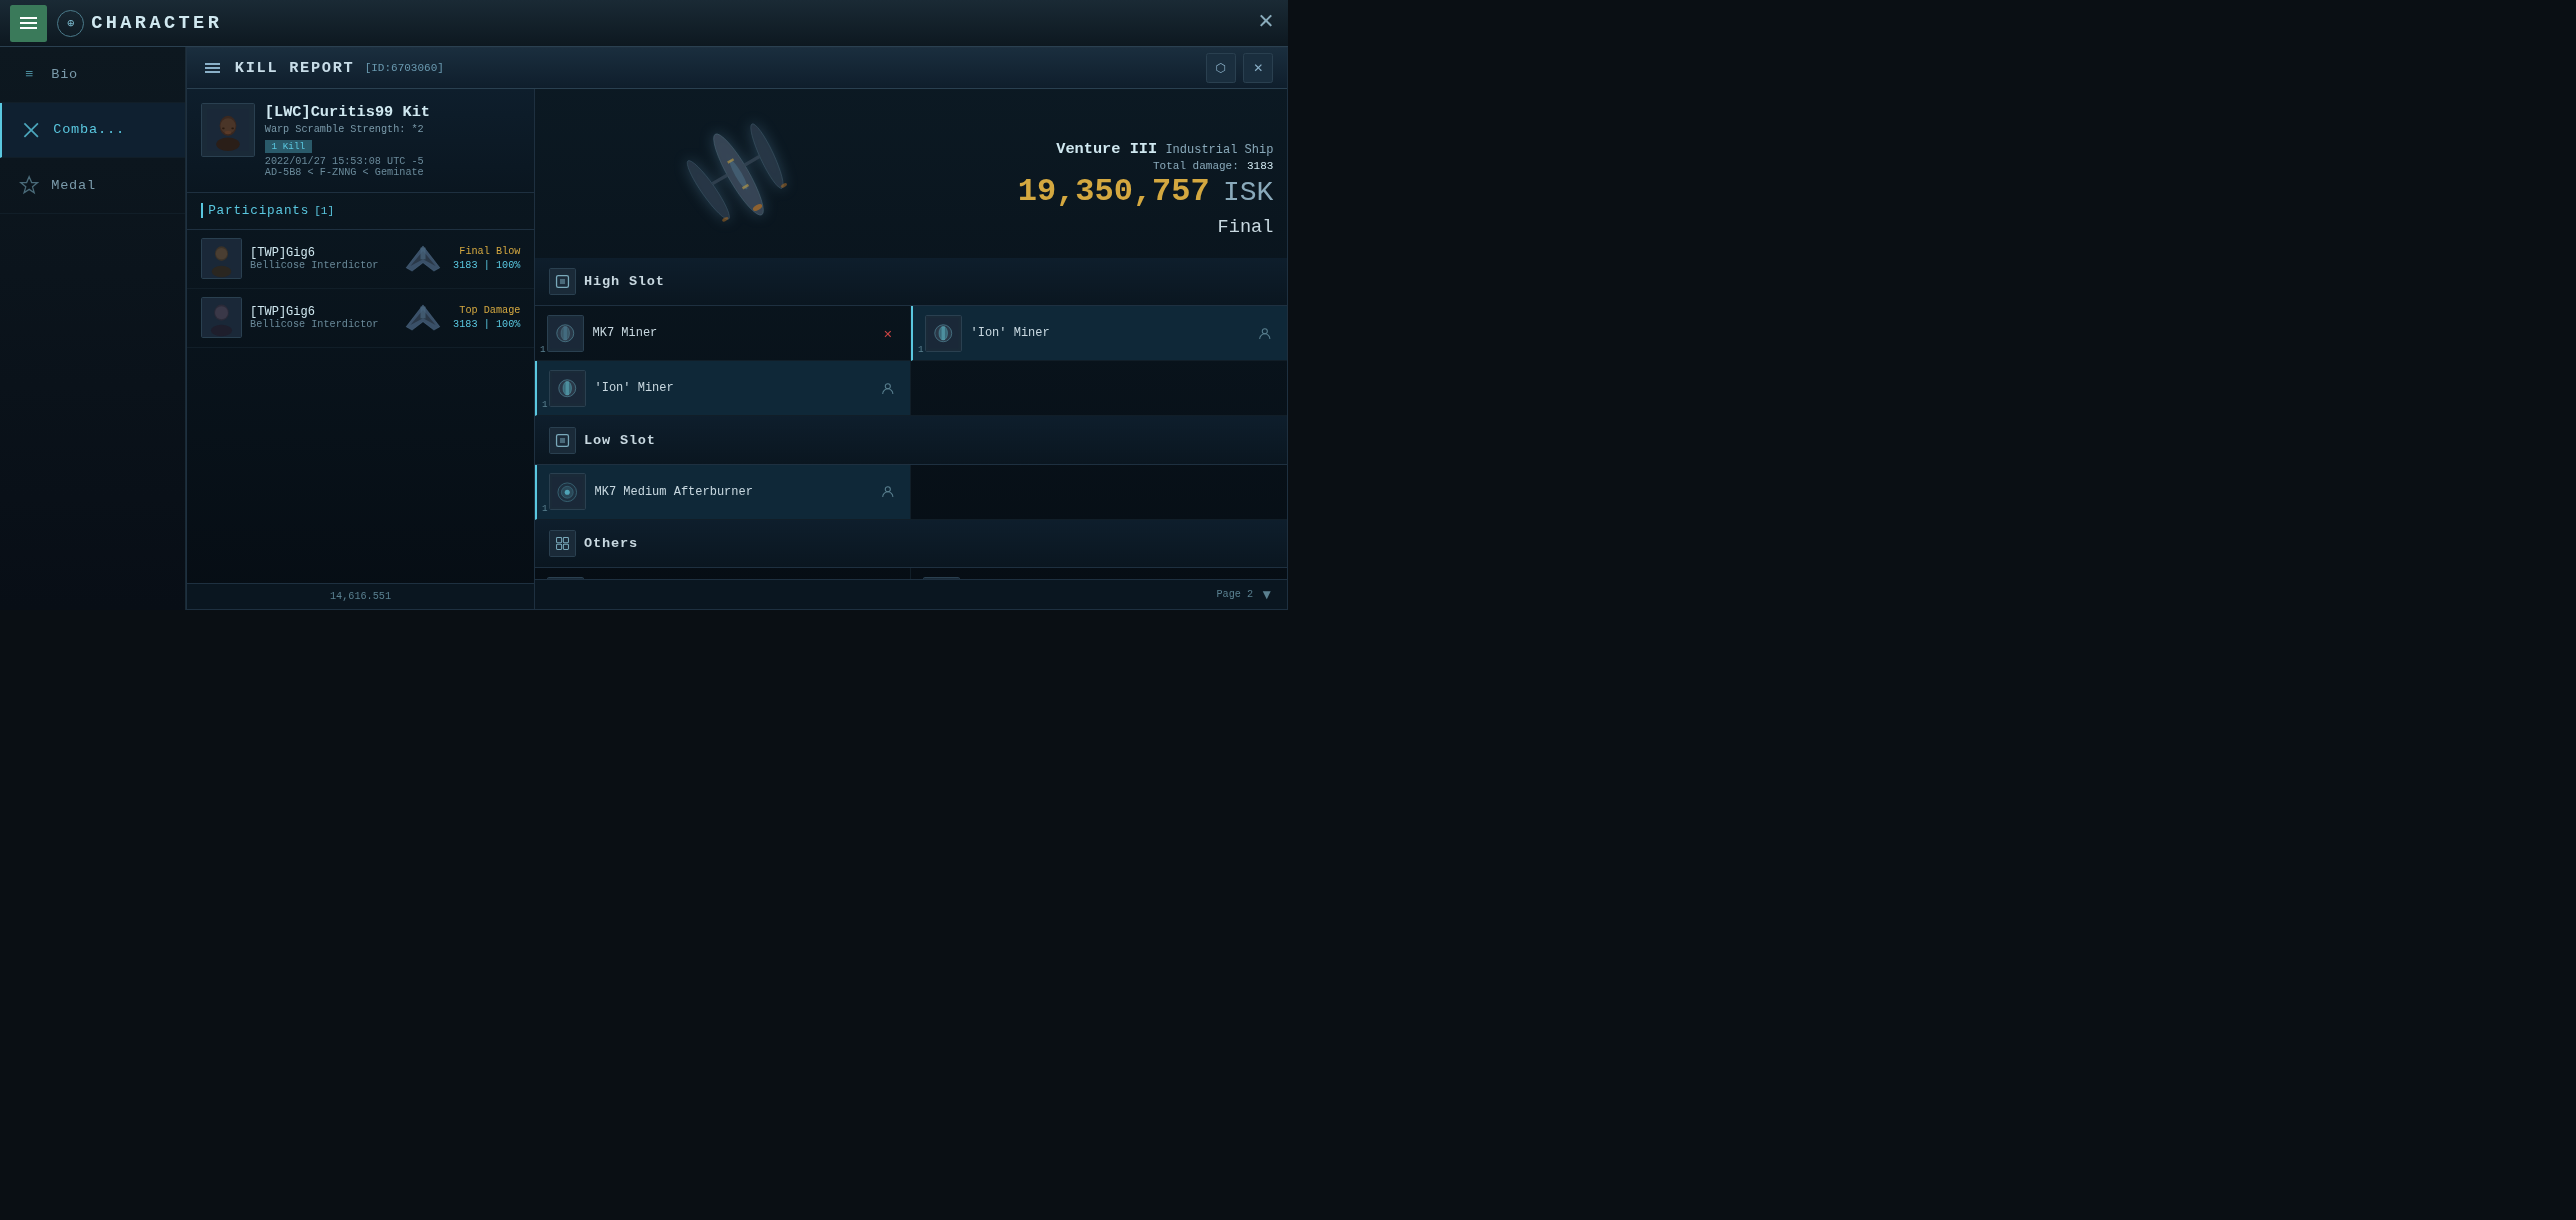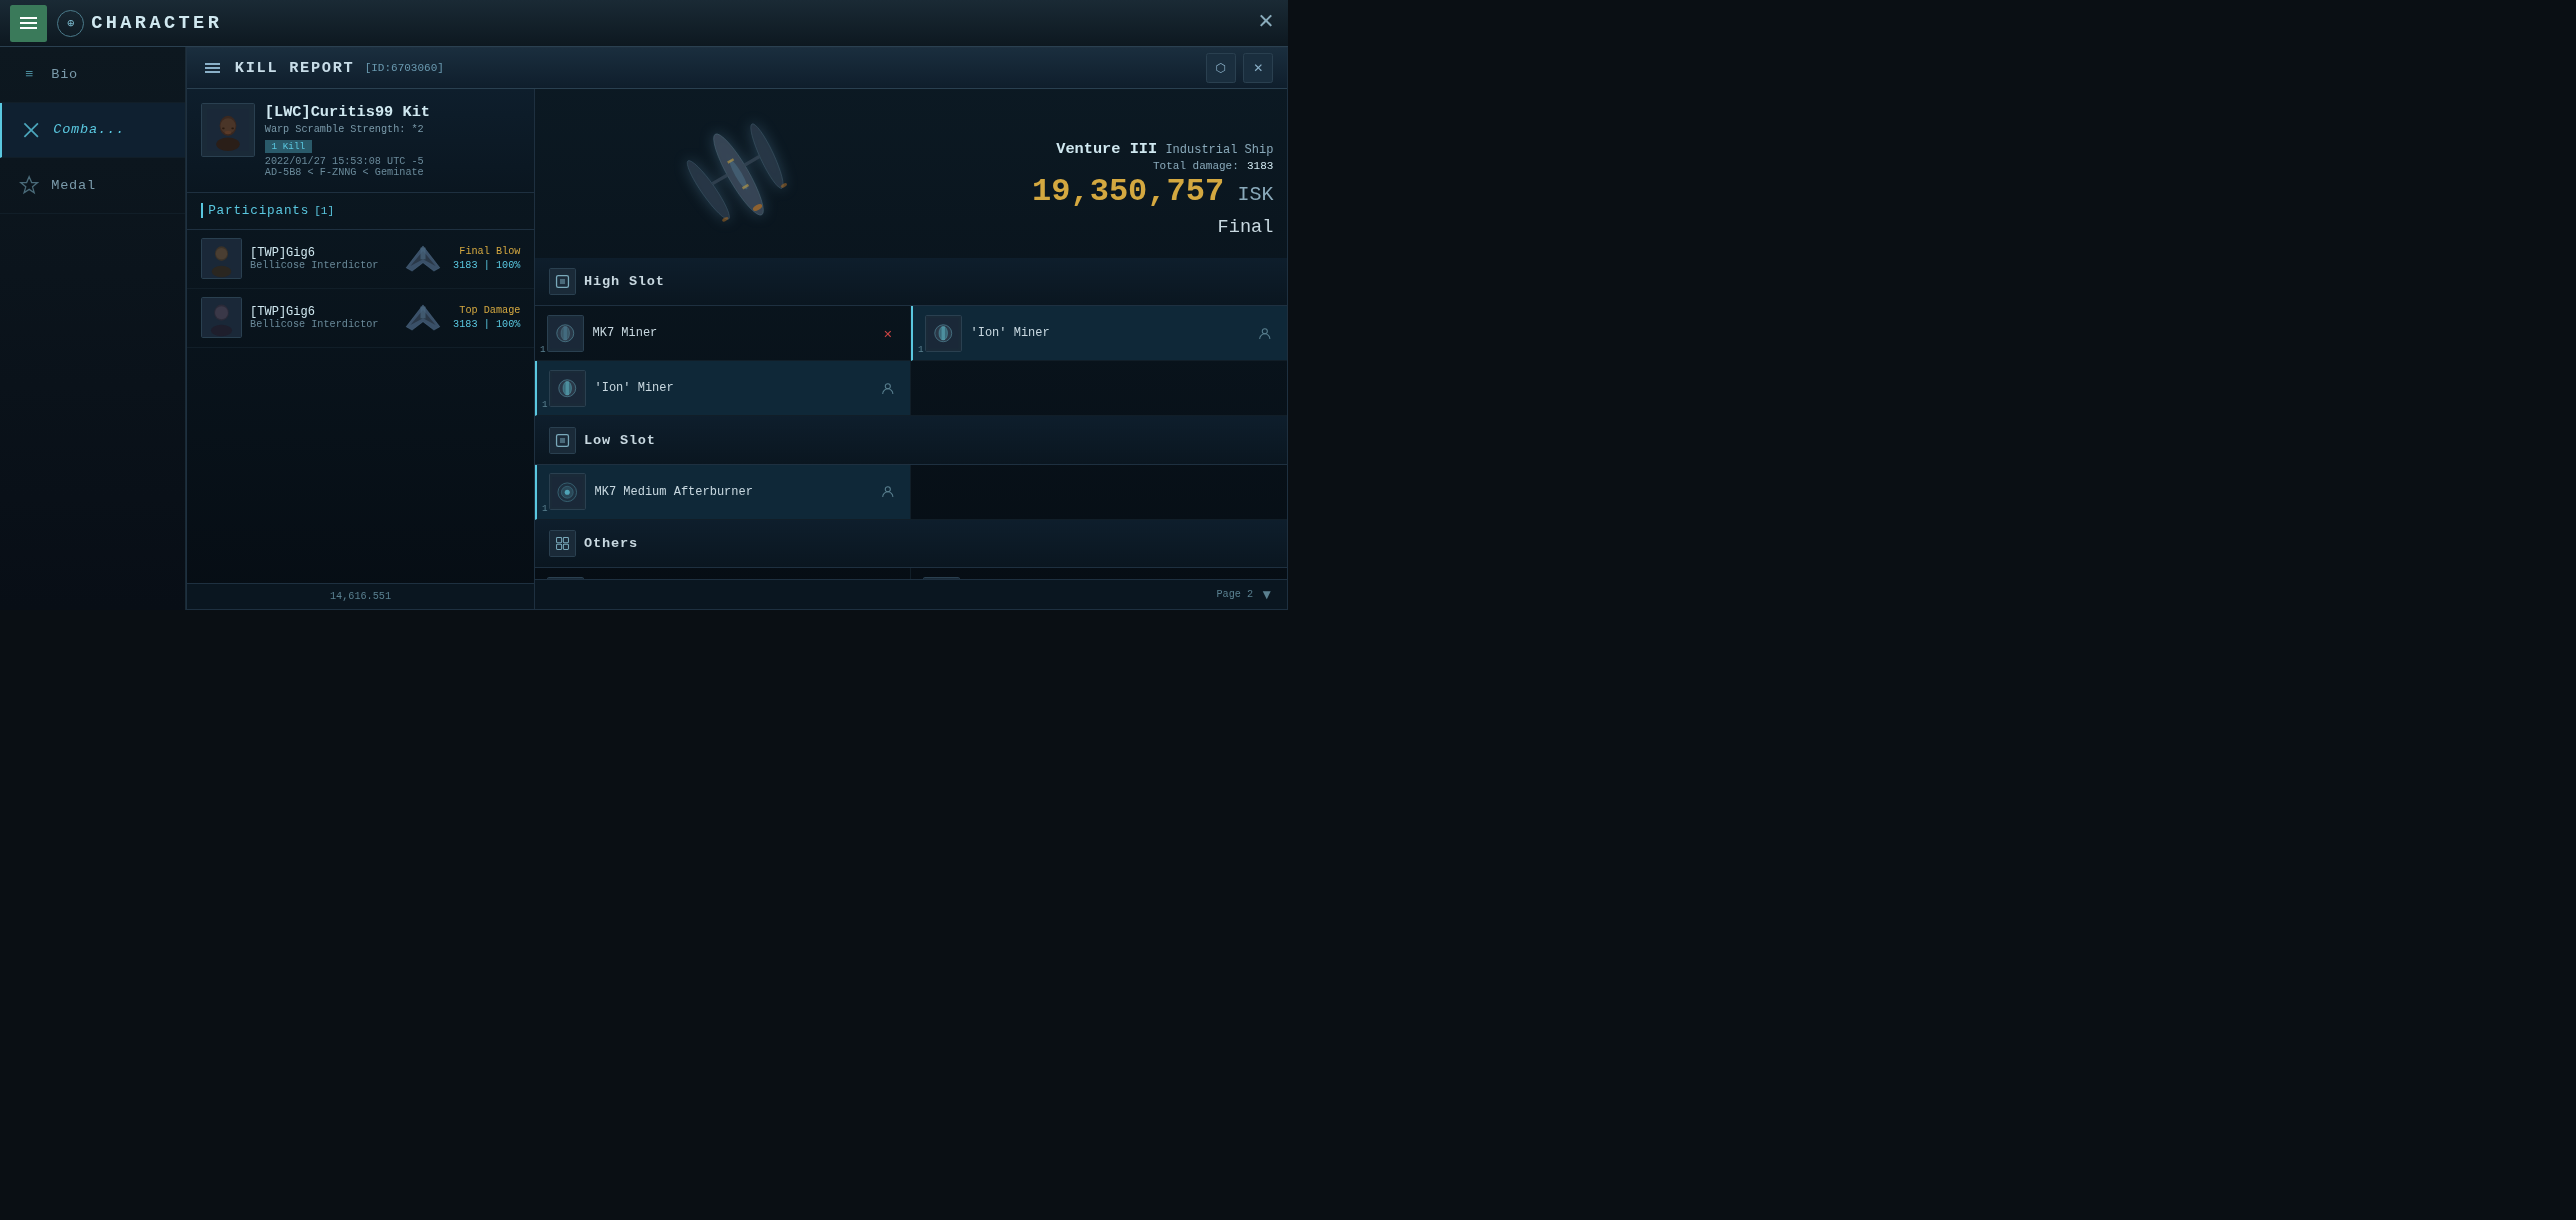--- a/index.html
+++ b/index.html
@@ -87,21 +87,20 @@
       display: flex; align-items: center; gap: 10.2px;
       padding: 15.3px 17px;
       cursor: pointer;
       border-bottom: 0.8px solid #111e28;
       color: #7a9aaa;
     }
     .sidebar-item.active {
       background: #0f2030;
       color: #5ac8e0;
       border-left: 2.5px solid #5ac8e0;
-      font-style: italic;
     }
     .sidebar-icon {
       width: 24px; height: 24px;
       display: flex; align-items: center; justify-content: center;
       font-size: 13.6px;
       opacity: 0.8;
     }
     .sidebar-label {
       font-size: 13.6px;
       letter-spacing: 0.8px;
@@ -264,21 +263,21 @@
       font-size: 11px;
       color: #d0e8f0;
     }
     .isk-value {
       font-size: 32px;
       font-weight: bold;
       color: #d4a840;
       margin-top: 6.8px;
     }
     .isk-unit {
-      font-size: 20px;
+      font-size: 28px;
       color: #8aaabb;
       margin-left: 5.1px;
     }
     .kill-label {
       font-size: 18.6px;
       color: #c8d8e0;
       margin-top: 6.8px;
     }
 
     

